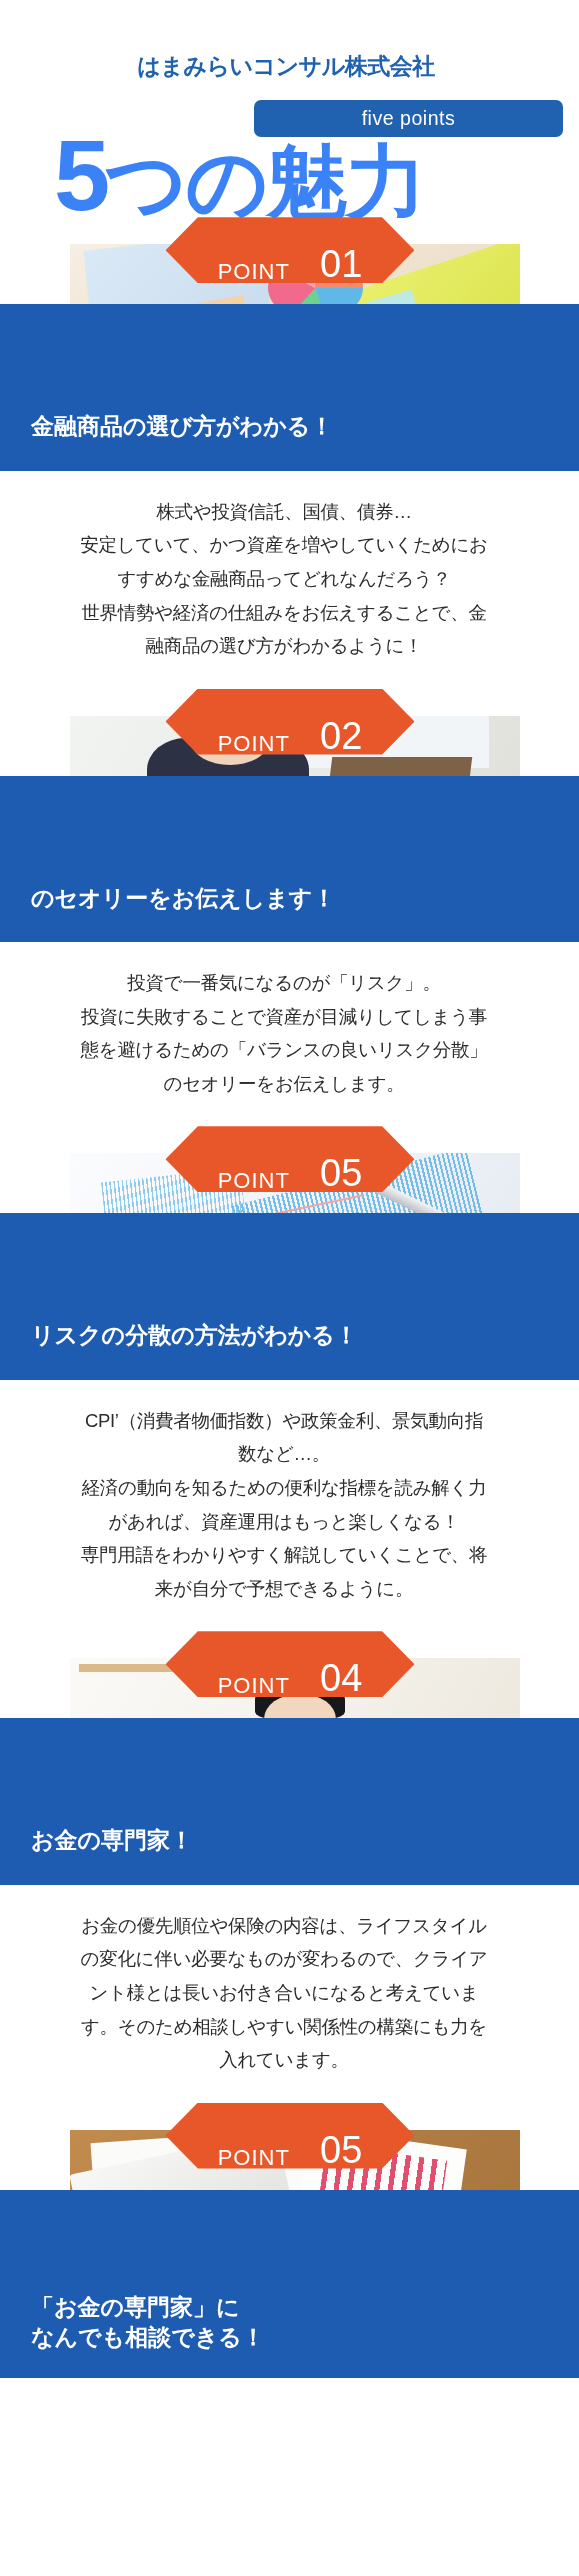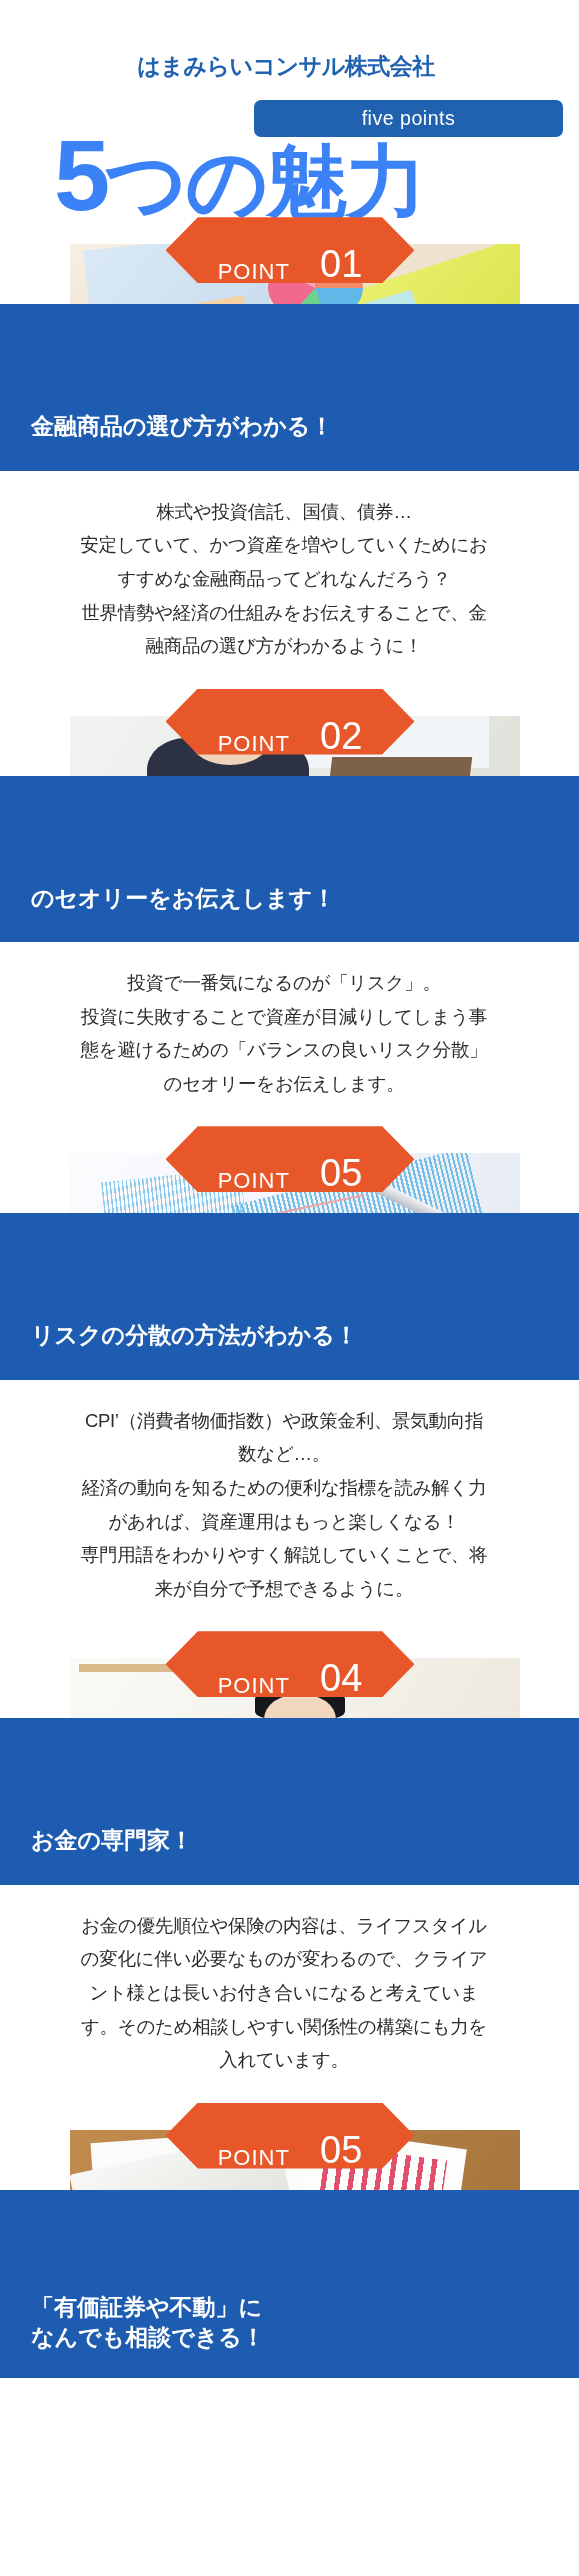--- a/index.html
+++ b/index.html
@@ -265,19 +265,19 @@
           <div class="ph" style="left:52%;top:6%;width:35%;height:58%;background:#fdfdfb;transform:rotate(8deg)"></div>
           <div class="ph" style="left:56%;top:16%;width:27%;height:40%;background:repeating-linear-gradient(90deg,#e0506e 0 5.2px,transparent 5.2px 13.4px);transform:rotate(8deg)"></div>
           <div class="ph" style="left:51%;top:58%;width:33%;height:48%;background:#17181b;transform:rotate(-14deg);border-radius:4.1px"></div>
         </div>
         <div class="badge">
           <span class="badge-label">POINT</span>
           <span class="badge-num">05</span>
         </div>
       </div>
       <div class="banner">
-        <div class="banner-title two-line"><span>「有価証券や不動」に</span><br><span>なんでも相談できる！</span></div>
+        <div class="banner-title two-line"><span>「お金の専門家」に</span><br><span>なんでも相談できる！</span></div>
       </div>
     </div>
   </div>
 
 <div class="spacer-bottom"></div>
 
 
 </body></html>

